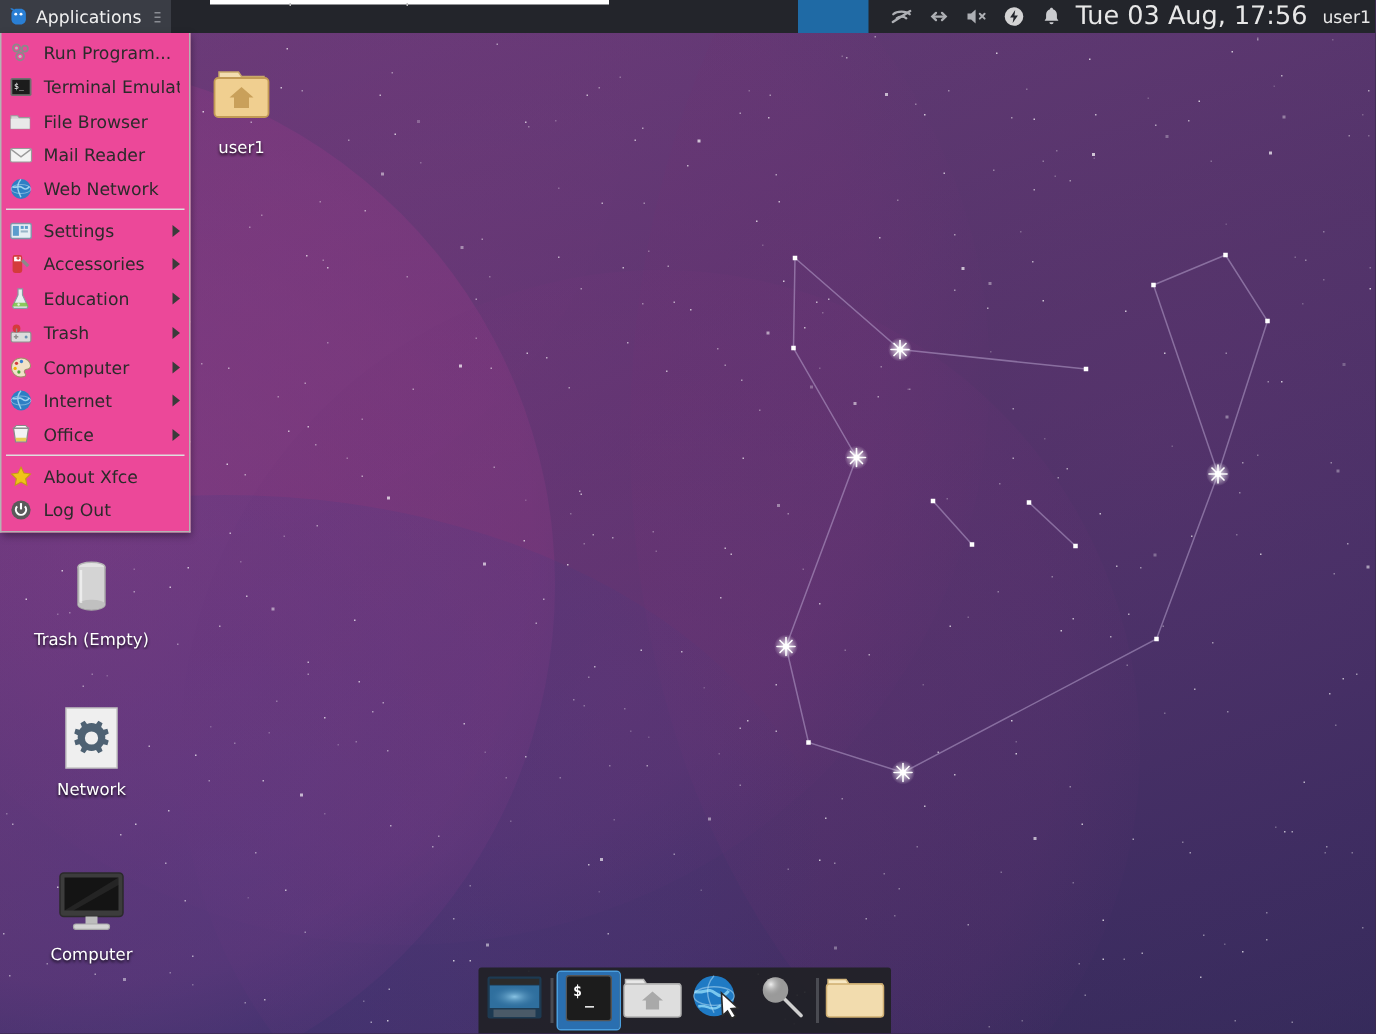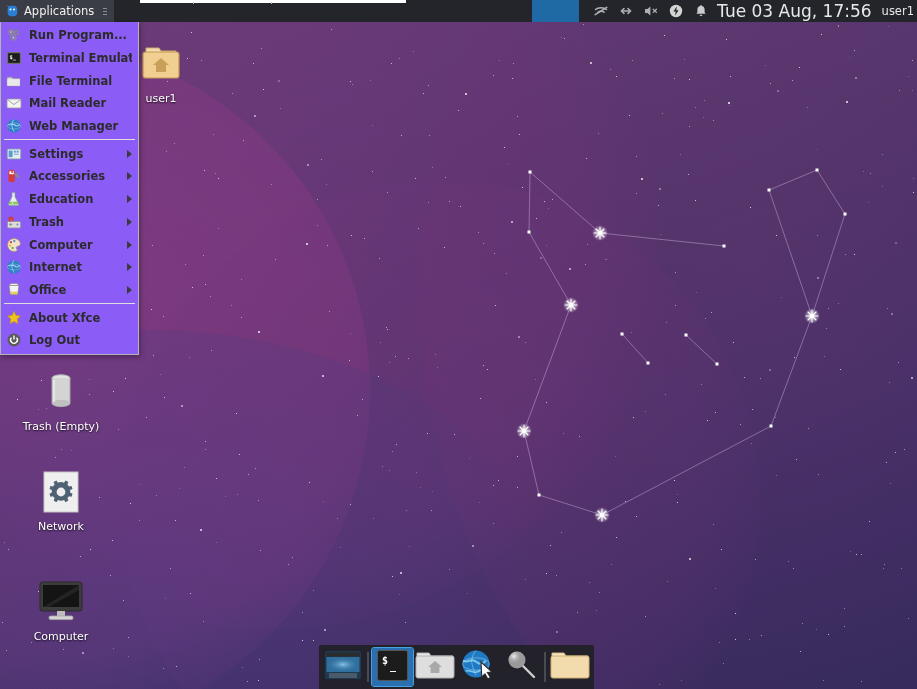--- a/index.html
+++ b/index.html
@@ -81,24 +81,24 @@
   #tray {
     display: flex; align-items: center; gap: 9px; padding: 0 8px 0 14px;
     flex: 0 0 auto;
   }
   #tray .tray-icon { width: 16px; height: 16px; display: block; opacity: .85; }
   #clock { font-size: 17px; color: #e8e8e8; padding-right: 10px; white-space: nowrap; }
   #user-label { font-size: 11.5px; color: #e8e8e8; padding-right: 3px; white-space: nowrap; }
 
   
   #app-menu {
-    position: absolute; left: 0; top: 22px; width: 139px;
-    background: #8b5cf6; border: 1px solid #b4b4b4; border-top: none;
+    position: absolute; left: 0; top: 22px; width: 127px;
+    background: #ec4899; border: 1px solid #b4b4b4; border-top: none;
     box-shadow: 1px 2px 5px rgba(0,0,0,0.35);
-    z-index: 70; padding: 2px 0 2px 0; font-weight: bold;
+    z-index: 70; padding: 2px 0 2px 0;
   }
   .menu-item {
     display: flex; align-items: center; height: 22.7px;
     padding: 0 6px 0 5px; gap: 7px; cursor: default;
   }
   .menu-item .mi-icon { width: 16px; height: 16px; flex: 0 0 16px; position: relative; }
   .menu-item .mi-label {
     font-size: 11.5px; color: #2b2b2b; flex: 1 1 auto;
     white-space: nowrap; overflow: hidden;
   }
@@ -745,37 +745,37 @@
           <rect x="2.2" y="3.2" width="11.6" height="9.6" fill="#1c1c1c"></rect>
           <text x="3.4" y="9.4" font-family="DejaVu Sans Mono, monospace" font-size="5.4" fill="#ffffff">$_</text>
         </svg></span>
       <span class="mi-label">Terminal Emulator</span>
     </div>
     <div class="menu-item">
       <span class="mi-icon"><svg width="16" height="16" viewBox="0 0 16 16">
           <path d="M1.2 4.2h4.6l1 1.2h7v7.4H1.2z" fill="#d6d6d6" stroke="#9a9a9a" stroke-width=".7"></path>
           <path d="M1.2 6.2h12.6v6.6H1.2z" fill="#e9e9e9"></path>
         </svg></span>
-      <span class="mi-label">File Terminal</span>
+      <span class="mi-label">File Browser</span>
     </div>
     <div class="menu-item">
       <span class="mi-icon"><svg width="16" height="16" viewBox="0 0 16 16">
           <rect x="1" y="4" width="14" height="9" rx="1" fill="#f3f3f3" stroke="#9a9a9a" stroke-width=".8"></rect>
           <path d="M1.4 4.6 8 9.6l6.6-5" fill="none" stroke="#9a9a9a" stroke-width=".9"></path>
         </svg></span>
       <span class="mi-label">Mail Reader</span>
     </div>
     <div class="menu-item">
       <span class="mi-icon"><svg width="16" height="16" viewBox="0 0 16 16">
           <circle cx="8" cy="8" r="6.6" fill="#2e7fc4"></circle>
           <path d="M2.4 6.6c2.2.6 3.6-.4 5-.2 1.6.2 2.2 1.8 3.8 1.6 1-.1 1.8-.8 2.4-1.6" fill="none" stroke="#9ed2f0" stroke-width="1.1"></path>
           <path d="M8 1.5c-1.8 2-2.4 4.6-2 6.8.4 2.2 1.6 4.4 2 5.2" fill="none" stroke="#9ed2f0" stroke-width=".9"></path>
           <ellipse cx="8" cy="8" rx="6.6" ry="3" fill="none" stroke="#cfe7f7" stroke-width=".6" opacity=".55"></ellipse>
         </svg></span>
-      <span class="mi-label">Web Manager</span>
+      <span class="mi-label">Web Network</span>
     </div>
     <div class="menu-sep"></div>
     <div class="menu-item">
       <span class="mi-icon"><svg width="16" height="16" viewBox="0 0 16 16">
           <rect x="1.2" y="3" width="13.6" height="10" rx="1" fill="#e6eef5" stroke="#7f97aa" stroke-width=".9"></rect>
           <rect x="2.6" y="4.6" width="4" height="6.6" fill="#5b9ccd"></rect>
           <rect x="7.8" y="4.6" width="2" height="2" fill="#5b9ccd"></rect>
           <rect x="10.6" y="4.6" width="2" height="2" fill="#5b9ccd"></rect>
           <rect x="7.8" y="7.6" width="4.8" height="1.4" fill="#9ab6c9"></rect>
         </svg></span>

